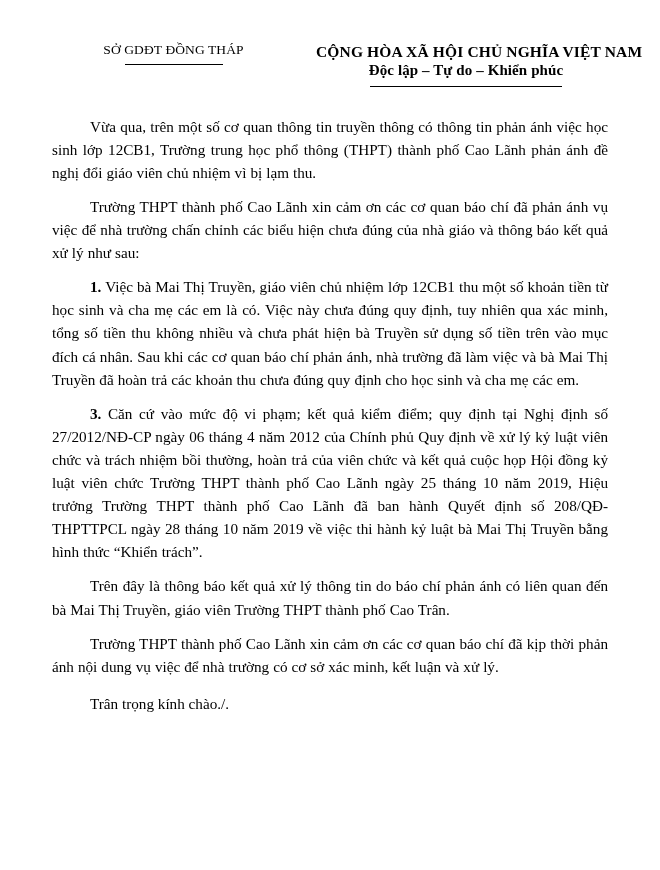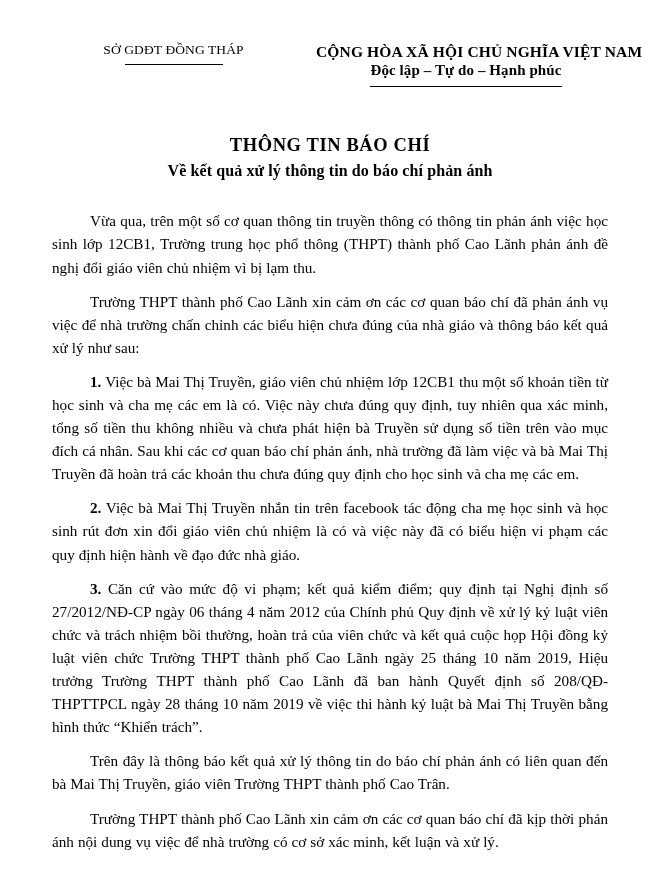--- a/index.html
+++ b/index.html
@@ -121,37 +121,32 @@
 
   <div class="doc-header">
 
     <div class="header-col left">
       <div class="org-line">SỞ GDĐT ĐỒNG THÁP</div>
       <hr class="rule short">
     </div>
 
     <div class="header-col right">
       <div class="nation-line">CỘNG HÒA XÃ HỘI CHỦ NGHĨA VIỆT NAM</div>
-      <div class="motto-line">Độc lập – Tự do – Hạnh phúc</div>
+      <div class="motto-line">Độc lập – Tự do – Khiển phúc</div>
       <hr class="rule long">
     </div>
 
   </div>
 
-  <div class="title-block">
-    <div class="doc-title">THÔNG TIN BÁO CHÍ</div>
-    <div class="doc-subtitle">Về kết quả xử lý thông tin do báo chí phản ánh</div>
-  </div>
 
   <div class="body-block">
 
   <p class="para"><span>Vừa qua, trên một số cơ quan thông tin truyền thông có thông tin phản ánh việc học sinh lớp 12CB1, Trường trung học phổ thông (THPT) thành phố Cao Lãnh phản ánh đề nghị đổi giáo viên chủ nhiệm vì bị lạm thu.</span></p>
       <p class="para"><span>Trường THPT thành phố Cao Lãnh xin cảm ơn các cơ quan báo chí đã phản ánh vụ việc để nhà trường chấn chỉnh các biểu hiện chưa đúng của nhà giáo và thông báo kết quả xử lý như sau:</span></p>
       <p class="para"><span class="num">1.</span><span> Việc bà Mai Thị Truyền, giáo viên chủ nhiệm lớp 12CB1 thu một số khoản tiền từ học sinh và cha mẹ các em là có. Việc này chưa đúng quy định, tuy nhiên qua xác minh, tổng số tiền thu không nhiều và chưa phát hiện bà Truyền sử dụng số tiền trên vào mục đích cá nhân. Sau khi các cơ quan báo chí phản ánh, nhà trường đã làm việc và bà Mai Thị Truyền đã hoàn trả các khoản thu chưa đúng quy định cho học sinh và cha mẹ các em.</span></p>
-      <p class="para"><span class="num">2.</span><span> Việc bà Mai Thị Truyền nhắn tin trên facebook tác động cha mẹ học sinh và học sinh rút đơn xin đổi giáo viên chủ nhiệm là có và việc này đã có biểu hiện vi phạm các quy định hiện hành về đạo đức nhà giáo.</span></p>
       <p class="para"><span class="num">3.</span><span> Căn cứ vào mức độ vi phạm; kết quả kiểm điểm; quy định tại Nghị định số 27/2012/NĐ-CP ngày 06 tháng 4 năm 2012 của Chính phủ Quy định về xử lý kỷ luật viên chức và trách nhiệm bồi thường, hoàn trả của viên chức và kết quả cuộc họp Hội đồng kỷ luật viên chức Trường THPT thành phố Cao Lãnh ngày 25 tháng 10 năm 2019, Hiệu trưởng Trường THPT thành phố Cao Lãnh đã ban hành Quyết định số 208/QĐ-THPTTPCL ngày 28 tháng 10 năm 2019 về việc thi hành kỷ luật bà Mai Thị Truyền bằng hình thức “Khiển trách”.</span></p>
       <p class="para"><span>Trên đây là thông báo kết quả xử lý thông tin do báo chí phản ánh có liên quan đến bà Mai Thị Truyền, giáo viên Trường THPT thành phố Cao Trân.</span></p>
       <p class="para"><span>Trường THPT thành phố Cao Lãnh xin cảm ơn các cơ quan báo chí đã kịp thời phản ánh nội dung vụ việc để nhà trường có cơ sở xác minh, kết luận và xử lý.</span></p>
     </div>
 
   <div class="closing">Trân trọng kính chào./.</div>
 
 </div>
 
 </body></html>

